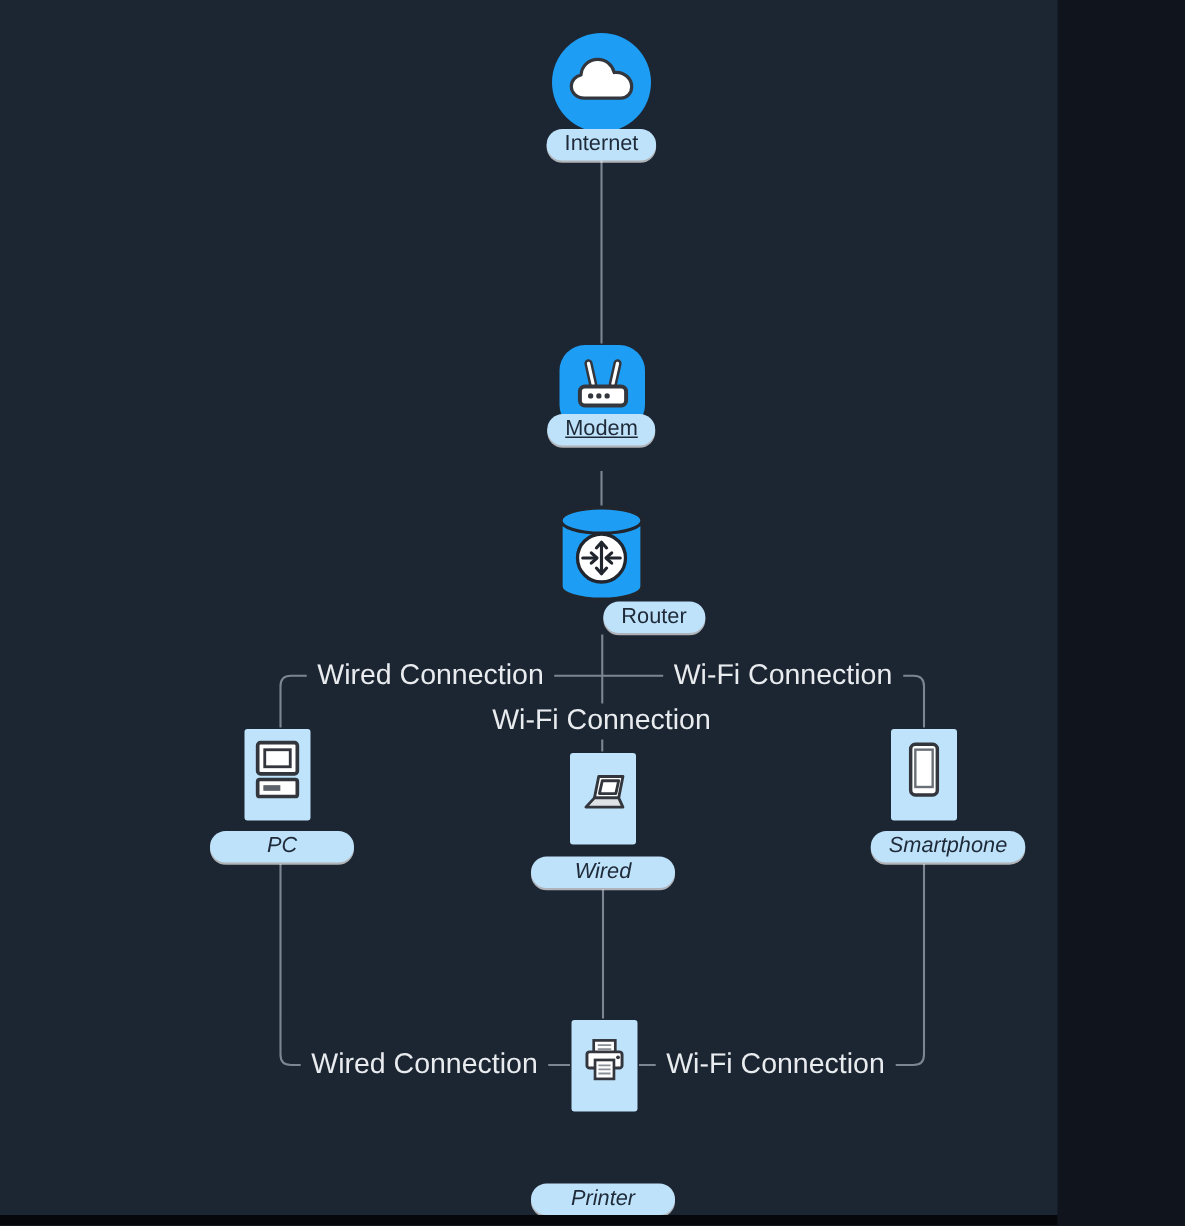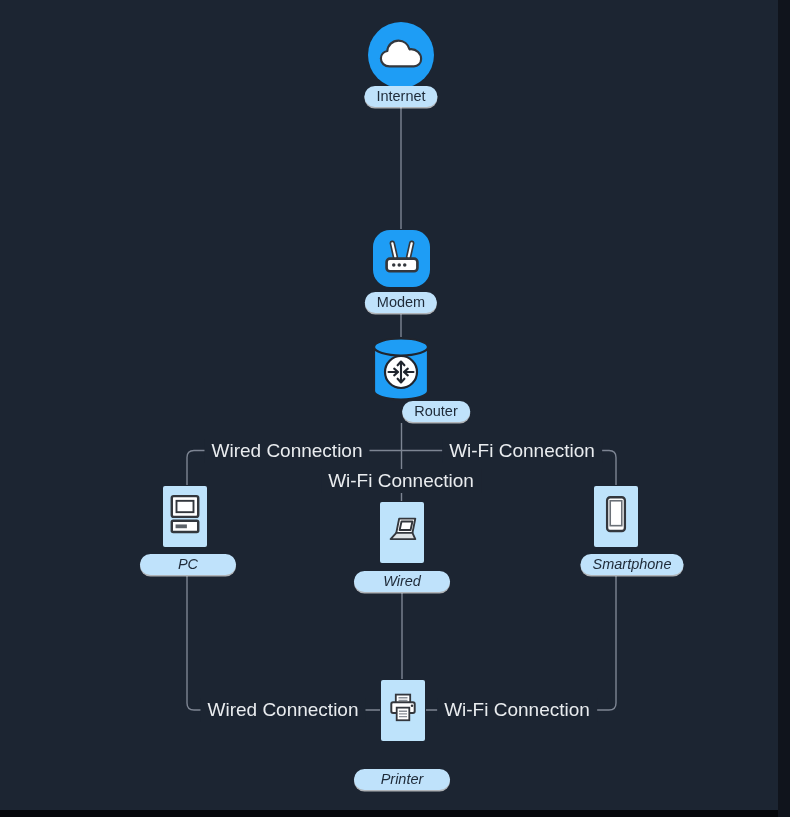--- a/index.html
+++ b/index.html
@@ -1,18 +1,18 @@
 <!DOCTYPE html>
 <html><head>
 <meta charset="utf-8">
 <style>
   html,body{margin:0;padding:0;background:#10141c;}
   .stage{
     position:relative;
-    width:778px;height:817px;
+    width:705px;height:817px;
     background:#1c2532;
     overflow:hidden;
     font-family:"Liberation Sans", sans-serif;
   }
   .edges{position:absolute;left:0;top:0;z-index:1;}
   .edge-path{stroke:#7d8593;stroke-width:1.4;fill:none;}
   .icon-circle{
     position:absolute;z-index:2;
     width:66px;height:66px;border-radius:50%;
     background:#1e9df5;
@@ -91,21 +91,21 @@
         <path d="M14 20 L11.2 7.5" stroke="#ffffff" stroke-width="2" stroke-linecap="round"></path>
         <path d="M26 20 L28.8 7.5" stroke="#33373d" stroke-width="5" stroke-linecap="round"></path>
         <path d="M26 20 L28.8 7.5" stroke="#ffffff" stroke-width="2" stroke-linecap="round"></path>
         <rect x="6" y="21.5" width="28" height="11.5" rx="3" fill="#ffffff" stroke="#33373d" stroke-width="2.4"></rect>
         <circle cx="12.5" cy="27.2" r="1.6" fill="#33373d"></circle>
         <circle cx="17.5" cy="27.2" r="1.6" fill="#33373d"></circle>
         <circle cx="22.5" cy="27.2" r="1.6" fill="#33373d"></circle>
       </svg>
     </span>
   </div>
-  <div class="pill" style="left:401px;top:292px;">Modem</div>
+  <div class="pill" style="left:401px;top:276px;text-decoration:underline;">Modem</div>
 
   <div class="icon-cyl" style="left:371px;top:337px;">
     <span>
       <svg width="60" height="66" viewBox="0 0 60 66">
         <path d="M3 10 V54 A27 8.5 0 0 0 57 54 V10 Z" fill="#1e9df5" stroke="#20252e" stroke-width="2.2"></path>
         <ellipse cx="30" cy="10" rx="27" ry="8.5" fill="#1e9df5" stroke="#20252e" stroke-width="2.2"></ellipse>
         <circle cx="30" cy="35" r="16" fill="#ffffff" stroke="#20252e" stroke-width="2.2"></circle>
         <g stroke="#20252e" stroke-width="2.1" fill="none" stroke-linecap="round" stroke-linejoin="round">
           <path d="M30 25 V45"></path>
           <path d="M26.6 28.3 L30 24.5 L33.4 28.3"></path>
@@ -160,21 +160,21 @@
       <svg width="36" height="36" viewBox="0 0 40 40">
         <rect x="12" y="4" width="16" height="10" fill="#ffffff" stroke="#33373d" stroke-width="2"></rect>
         <path d="M15 7.5 H25 M15 10.5 H25" stroke="#8a9098" stroke-width="1.4"></path>
         <rect x="7" y="12.5" width="26" height="12" rx="2" fill="#ffffff" stroke="#33373d" stroke-width="2.2"></rect>
         <circle cx="30" cy="16.5" r="1.4" fill="#33373d"></circle>
         <rect x="13" y="18.5" width="14" height="14" fill="#ffffff" stroke="#33373d" stroke-width="2"></rect>
         <path d="M15.5 22.5 H24.5 M15.5 25.5 H24.5 M15.5 28.5 H24.5" stroke="#8a9098" stroke-width="1.4"></path>
       </svg>
     </span>
   </div>
-  <div class="pill pill-wide" style="left:402px;top:769px;">Printer</div>
+  <div class="pill pill-wide" style="left:402px;top:789px;">Printer</div>
 
   <div class="edge-label" style="left:287px;top:451px;">Wired Connection</div>
   <div class="edge-label" style="left:522px;top:451px;">Wi-Fi Connection</div>
   <div class="edge-label" style="left:401px;top:481px;">Wi-Fi Connection</div>
   <div class="edge-label" style="left:283px;top:710px;">Wired Connection</div>
   <div class="edge-label" style="left:517px;top:710px;">Wi-Fi Connection</div>
 
   <div class="bottom-strip"></div>
 </div>
 

